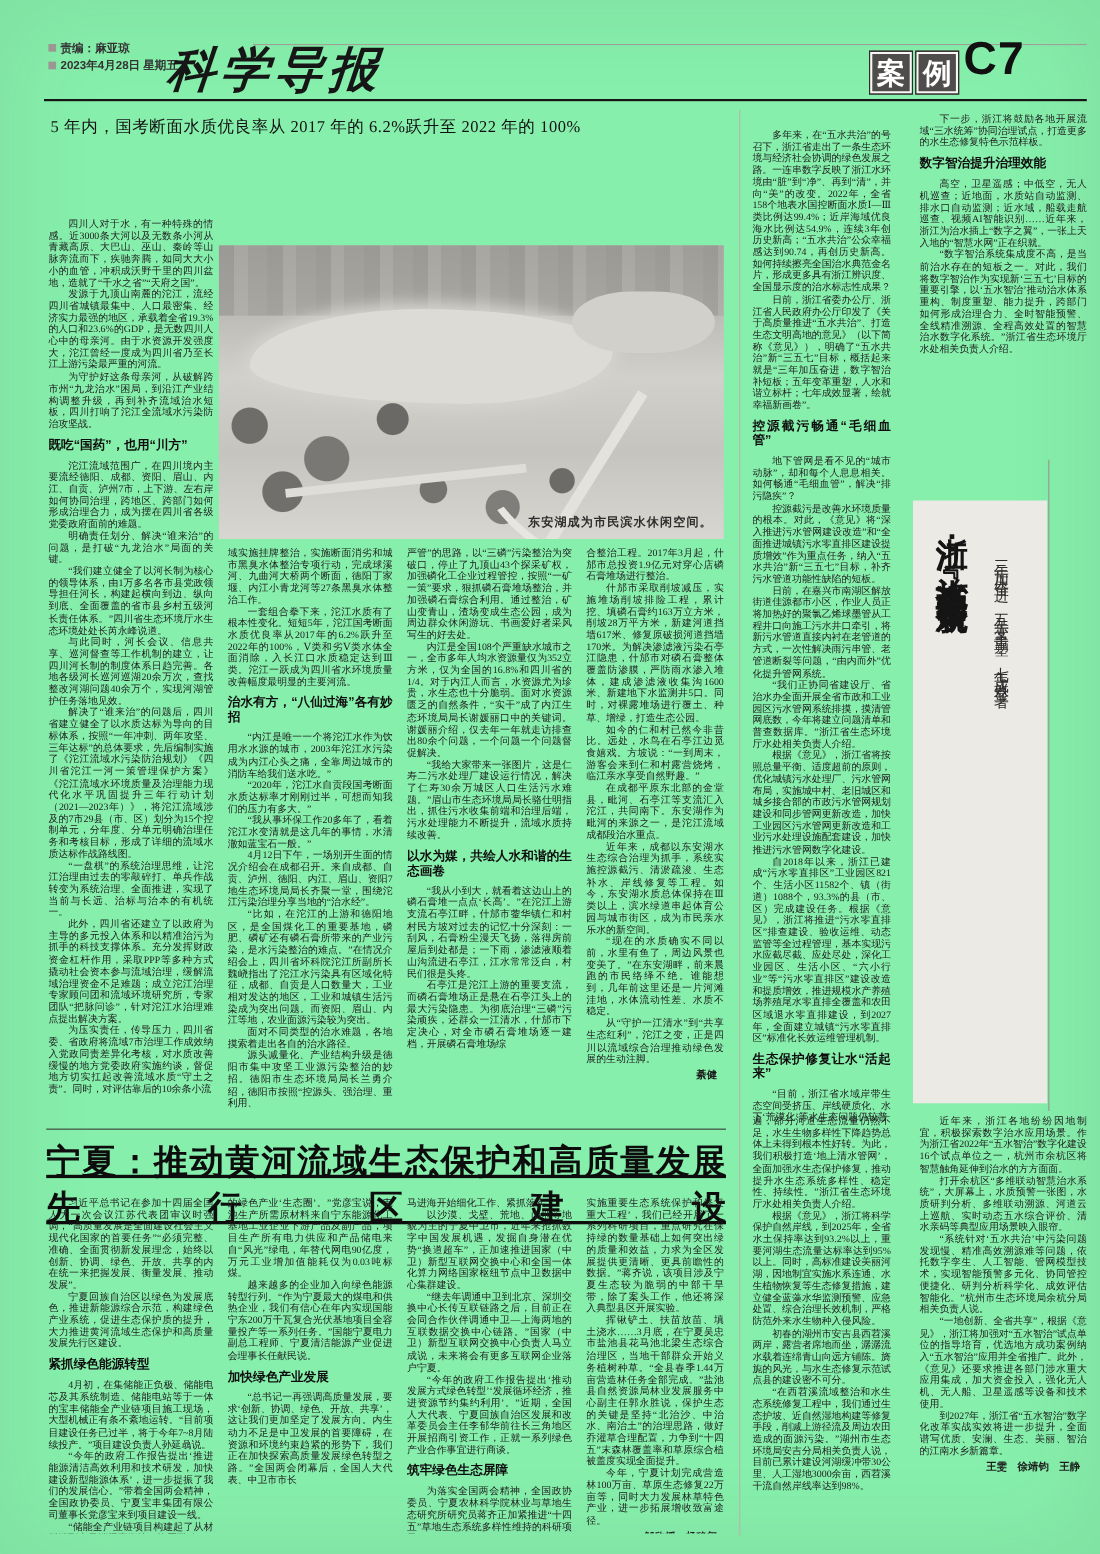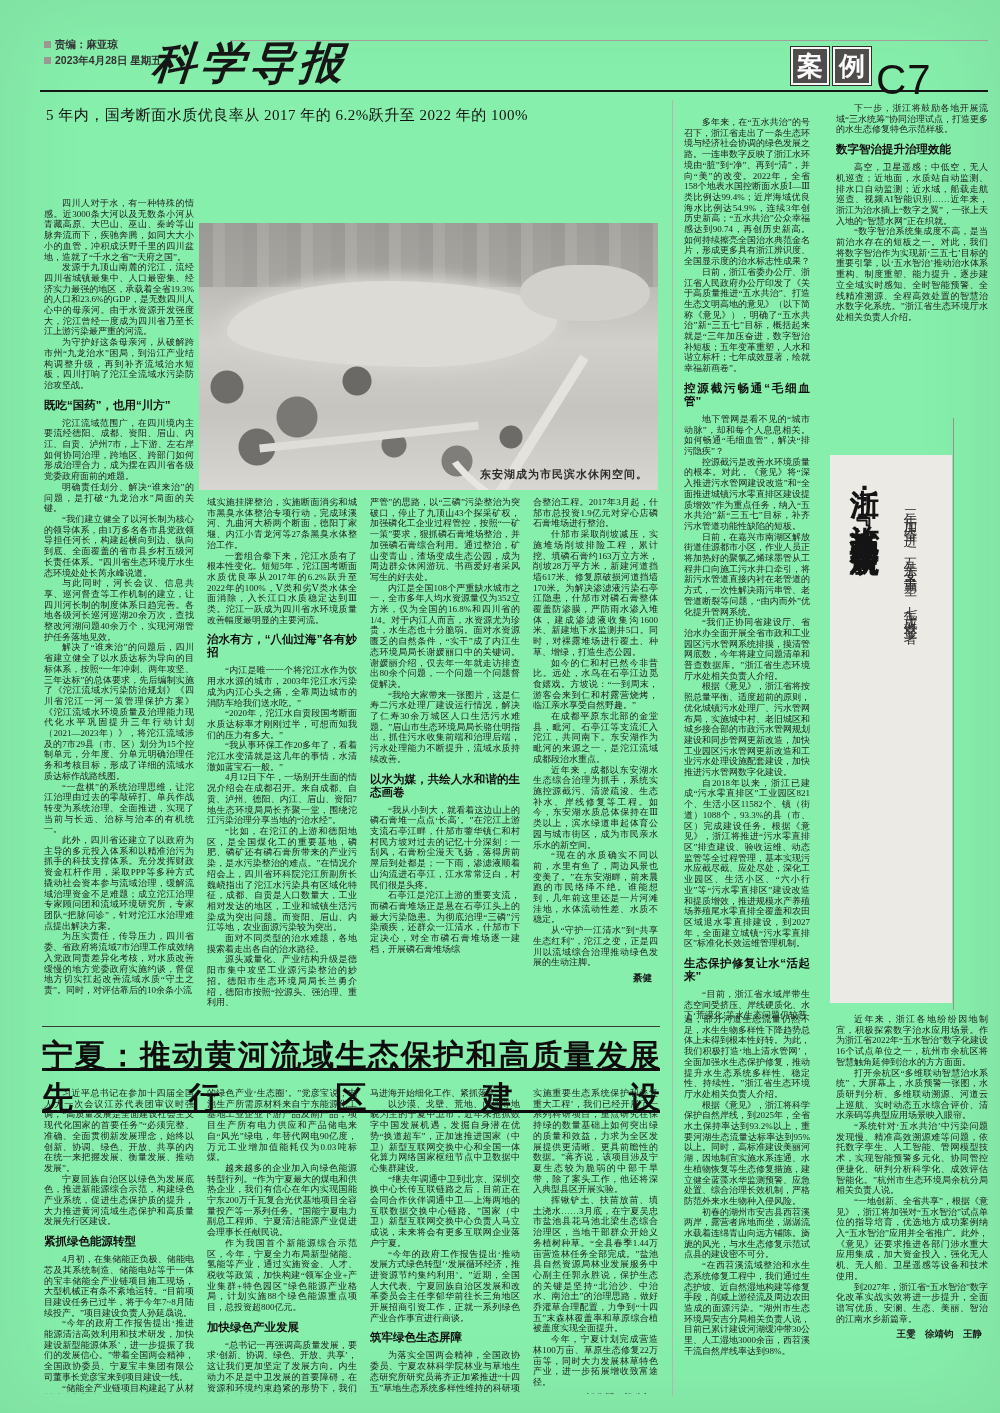--- a/index.html
+++ b/index.html
@@ -10,22 +10,22 @@
   
   .hd-left{left:44px;top:36px;font-family:"Liberation Sans","DejaVu Sans",sans-serif;
            font-size:10.5px;font-weight:bold;color:#333;line-height:16px;}
   .hd-left .sq{display:inline-block;width:7px;height:7px;background:#9b9894;margin-right:4px;}
   .hd-topline{left:230px;top:40px;width:758px;height:1px;background:#a29f99;}
   .masthead{left:152px;top:34px;width:280px;font-size:44px;font-weight:bold;font-style:italic;
             letter-spacing:5px;transform:skewX(-5deg);color:#161616;}
   .badge{width:38px;height:38px;background:#4e4d4b;border:1px solid #2e2d2b;box-shadow:inset 0 0 0 2px #f8f7f3;
          color:#fff;font-family:"Liberation Sans","DejaVu Sans",sans-serif;font-weight:bold;font-size:26px;
          display:flex;align-items:center;justify-content:center;top:46px;}
-  .pageno{left:876px;top:56px;font-family:"Liberation Sans","DejaVu Sans",sans-serif;
-          font-size:42px;font-weight:normal;color:#111;letter-spacing:1px;}
+  .pageno{left:876px;top:29px;font-family:"Liberation Sans","DejaVu Sans",sans-serif;
+          font-size:42px;font-weight:bold;color:#111;letter-spacing:1px;}
   .hd-rule{left:40px;top:90px;width:948px;height:2px;background:#161616;}
   
   .kicker{left:46px;top:106px;width:620px;font-size:15px;color:#111;letter-spacing:.5px;}
   .headline{left:44px;top:127px;width:622px;font-family:"Liberation Sans","DejaVu Sans",sans-serif;
             font-weight:900;font-size:45px;line-height:1.15;letter-spacing:1px;color:#0d0d0d;}
   .col{position:absolute;text-align:justify;font-size:9px;line-height:10.7px;overflow:hidden;color:#1c1c1c;}
   .b-p{text-indent:2em;margin:0;}
   .b-c{margin:0;}
   .b-h{font-family:"Liberation Sans","DejaVu Sans",sans-serif;font-weight:bold;font-size:11.5px;
        line-height:13px;margin:8px 0 6px 0;text-indent:0;color:#0e0e0e;}
@@ -155,21 +155,21 @@
       <div class="b-p">“我们正协同省建设厅、省治水办全面开展全省市政和工业园区污水管网系统排摸，摸清管网底数，今年将建立问题清单和普查数据库。”浙江省生态环境厅水处相关负责人介绍。</div>
       <div class="b-p">根据《意见》，浙江省将按照总量平衡、适度超前的原则，优化城镇污水处理厂、污水管网布局，实施城中村、老旧城区和城乡接合部的市政污水管网规划建设和同步管网更新改造，加快工业园区污水管网更新改造和工业污水处理设施配套建设，加快推进污水管网数字化建设。</div>
       <div class="b-p">自2018年以来，浙江已建成“污水零直排区”工业园区821个、生活小区11582个、镇（街道）1088个，93.3%的县（市、区）完成建设任务。根据《意见》，浙江将推进“污水零直排区”排查建设、验收运维、动态监管等全过程管理，基本实现污水应截尽截、应处尽处，深化工业园区、生活小区、“六小行业”等“污水零直排区”建设改造和提质增效，推进规模水产养殖场养殖尾水零直排全覆盖和农田区域退水零直排建设，到2027年，全面建立城镇“污水零直排区”标准化长效运维管理机制。</div>
       <div class="b-h">生态保护修复让水“活起来”</div>
       <div class="b-p">“目前，浙江省水域岸带生态空间受挤压、岸线硬质化、水下‘荒漠化’等水生态问题仍较普</div>
     </div>
   <div class="col" style="left:836px;top:103px;width:152px;height:350px;">
       <div class="b-p">下一步，浙江将鼓励各地开展流域“三水统筹”协同治理试点，打造更多的水生态修复特色示范样板。</div>
       <div class="b-h">数字智治提升治理效能</div>
       <div class="b-p">高空，卫星遥感；中低空，无人机巡查；近地面，水质站自动监测、排水口自动监测；近水域，船载走航巡查、视频AI智能识别……近年来，浙江为治水插上“数字之翼”，一张上天入地的“智慧水网”正在织就。</div>
-      <div class="b-p">“数字智治系统集成度不高，是当前治水存在的短板之一。对此，我们将数字智治作为实现新‘三五七’目标的重要引擎，以‘五水智治’推动治水体系重构、制度重塑、能力提升，逐步建立全域实时感知、全时智能预警、全线精准溯源、全程高效处置的智慧治水数字化系统。”浙江省生态环境厅水处相关负责人介绍。</div>
+      <div class="b-p">“数字智治系统集成度不高，是当前治水存在的短板之一。对此，我们将数字智治作为实现新‘三五七’目标的重要引擎，以‘五水智治’推动治水体系重构、制度重塑、能力提升，跨部门如何形成治理合力、全时智能预警、全线精准溯源、全程高效处置的智慧治水数字化系统。”浙江省生态环境厅水处相关负责人介绍。</div>
     </div>
 
   <div class="abs zj-panel"></div>
   <div class="abs zj-vtitle">浙江：治水打造『人水和谐』新景观</div>
   <div class="abs zj-vdeck">三年加压奋进　五年变革重塑　七年成效显著</div>
   <div class="abs zj-vline"></div>
 
   <div class="col" style="left:684px;top:1014px;width:126px;height:385px;">
       <div class="b-c">遍，部分河道生态流量仍然不足，水生生物多样性下降趋势总体上未得到根本性好转。为此，我们积极打造‘地上清水管网’，全面加强水生态保护修复，推动提升水生态系统多样性、稳定性、持续性。”浙江省生态环境厅水处相关负责人介绍。</div>
       <div class="b-p">根据《意见》，浙江将科学保护自然岸线，到2025年，全省水土保持率达到93.2%以上，重要河湖生态流量达标率达到95%以上。同时，高标准建设美丽河湖，因地制宜实施水系连通、水生植物恢复等生态修复措施，建立健全蓝藻水华监测预警、应急处置、综合治理长效机制，严格防范外来水生物种入侵风险。</div>
@@ -191,21 +191,20 @@
       <div class="b-p">习近平总书记在参加十四届全国人大一次会议江苏代表团审议时强调，“高质量发展是全面建设社会主义现代化国家的首要任务”“必须完整、准确、全面贯彻新发展理念，始终以创新、协调、绿色、开放、共享的内在统一来把握发展、衡量发展、推动发展”。</div>
       <div class="b-p">宁夏回族自治区以绿色为发展底色，推进新能源综合示范，构建绿色产业系统，促进生态保护质的提升，大力推进黄河流域生态保护和高质量发展先行区建设。</div>
       <div class="b-h">紧抓绿色能源转型</div>
       <div class="b-p">4月初，在集储能正负极、储能电芯及其系统制造、储能电站等于一体的宝丰储能全产业链项目施工现场，大型机械正有条不紊地运转。“目前项目建设任务已过半，将于今年7~8月陆续投产。”项目建设负责人孙延骉说。</div>
       <div class="b-p">“今年的政府工作报告提出‘推进能源清洁高效利用和技术研发，加快建设新型能源体系’，进一步提振了我们的发展信心。”带着全国两会精神，全国政协委员、宁夏宝丰集团有限公司董事长党彦宝来到项目建设一线。</div>
       <div class="b-p">“储能全产业链项目构建起了从材料端到产品端紧密衔接、协同联动</div>
     </div>
   <div class="col" style="left:207px;top:1088px;width:150px;height:306px;">
       <div class="b-c">的绿色产业‘生态圈’。”党彦宝说，电池生产所需原材料来自宁东能源化工基地工业企业下游产品及副产品，项目生产所有电力供应和产品储电来自“风光”绿电，年替代网电90亿度，万元工业增加值能耗仅为0.03吨标煤。</div>
       <div class="b-p">越来越多的企业加入向绿色能源转型行列。“作为宁夏最大的煤电和供热企业，我们有信心在年内实现国能宁东200万千瓦复合光伏基地项目全容量投产等一系列任务。”国能宁夏电力副总工程师、宁夏清洁能源产业促进会理事长任献民说。</div>
-      <div class="b-p">作为我国首个新能源综合示范区，今年，宁夏全力布局新型储能、氢能等产业，通过实施资金、人才、税收等政策，加快构建“领军企业+产业集群+特色园区”绿色能源产业格局，计划实施88个绿色能源重点项目，总投资超800亿元。</div>
       <div class="b-h">加快绿色产业发展</div>
       <div class="b-p">“总书记一再强调高质量发展，要求‘创新、协调、绿色、开放、共享’，这让我们更加坚定了发展方向。内生动力不足是中卫发展的首要障碍，在资源和环境约束趋紧的形势下，我们正在加快探索高质量发展绿色转型之路。”全国两会闭幕后，全国人大代表、中卫市市长</div>
     </div>
   <div class="col" style="left:370px;top:1088px;width:150px;height:306px;">
       <div class="b-c">马进海开始细化工作、紧抓落实。</div>
       <div class="b-p">以沙漠、戈壁、荒地、山地等地貌为主的宁夏中卫市，近年来抢抓数字中国发展机遇，发掘自身潜在优势“换道超车”，正加速推进国家（中卫）新型互联网交换中心和全国一体化算力网络国家枢纽节点中卫数据中心集群建设。</div>
       <div class="b-p">“继去年调通中卫到北京、深圳交换中心长传互联链路之后，目前正在会同合作伙伴调通中卫—上海两地的互联数据交换中心链路。”国家（中卫）新型互联网交换中心负责人马立成说，未来将会有更多互联网企业落户宁夏。</div>
       <div class="b-p">“今年的政府工作报告提出‘推动发展方式绿色转型’‘发展循环经济，推进资源节约集约利用’。”近期，全国人大代表、宁夏回族自治区发展和改革委员会主任李郁华前往长三角地区开展招商引资工作，正就一系列绿色产业合作事宜进行商谈。</div>
       <div class="b-h">筑牢绿色生态屏障</div>
       <div class="b-p">为落实全国两会精神，全国政协委员、宁夏农林科学院林业与草地生态研究所研究员蒋齐正加紧推进“十四五”草地生态系统多样性维持的科研项目。</div>

